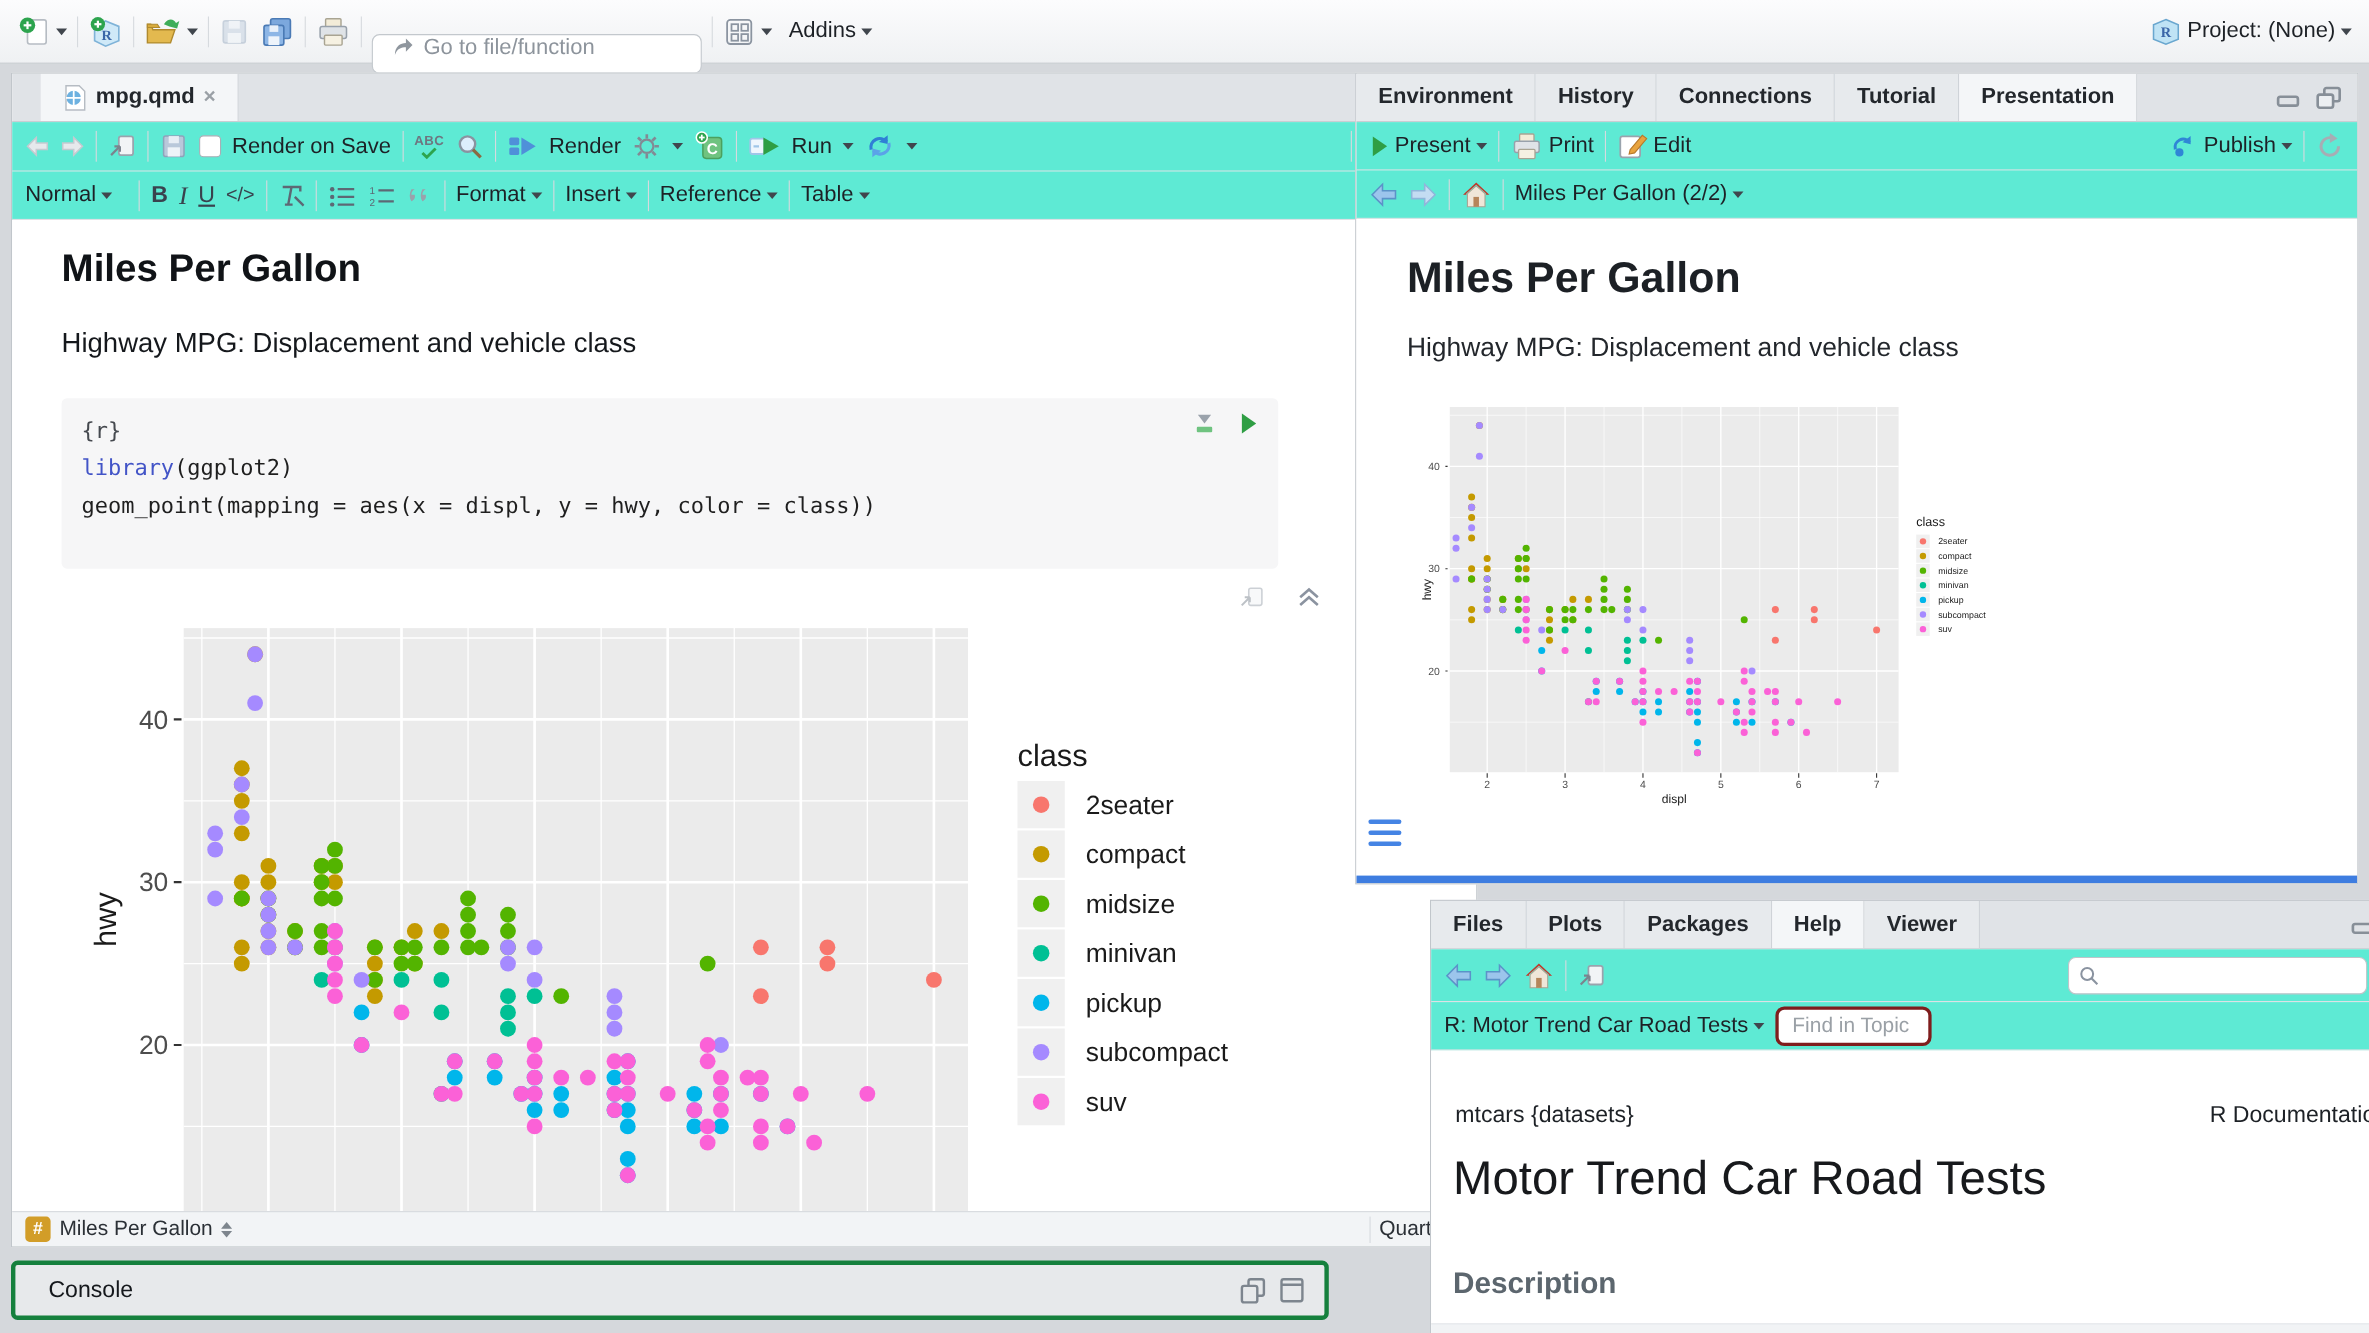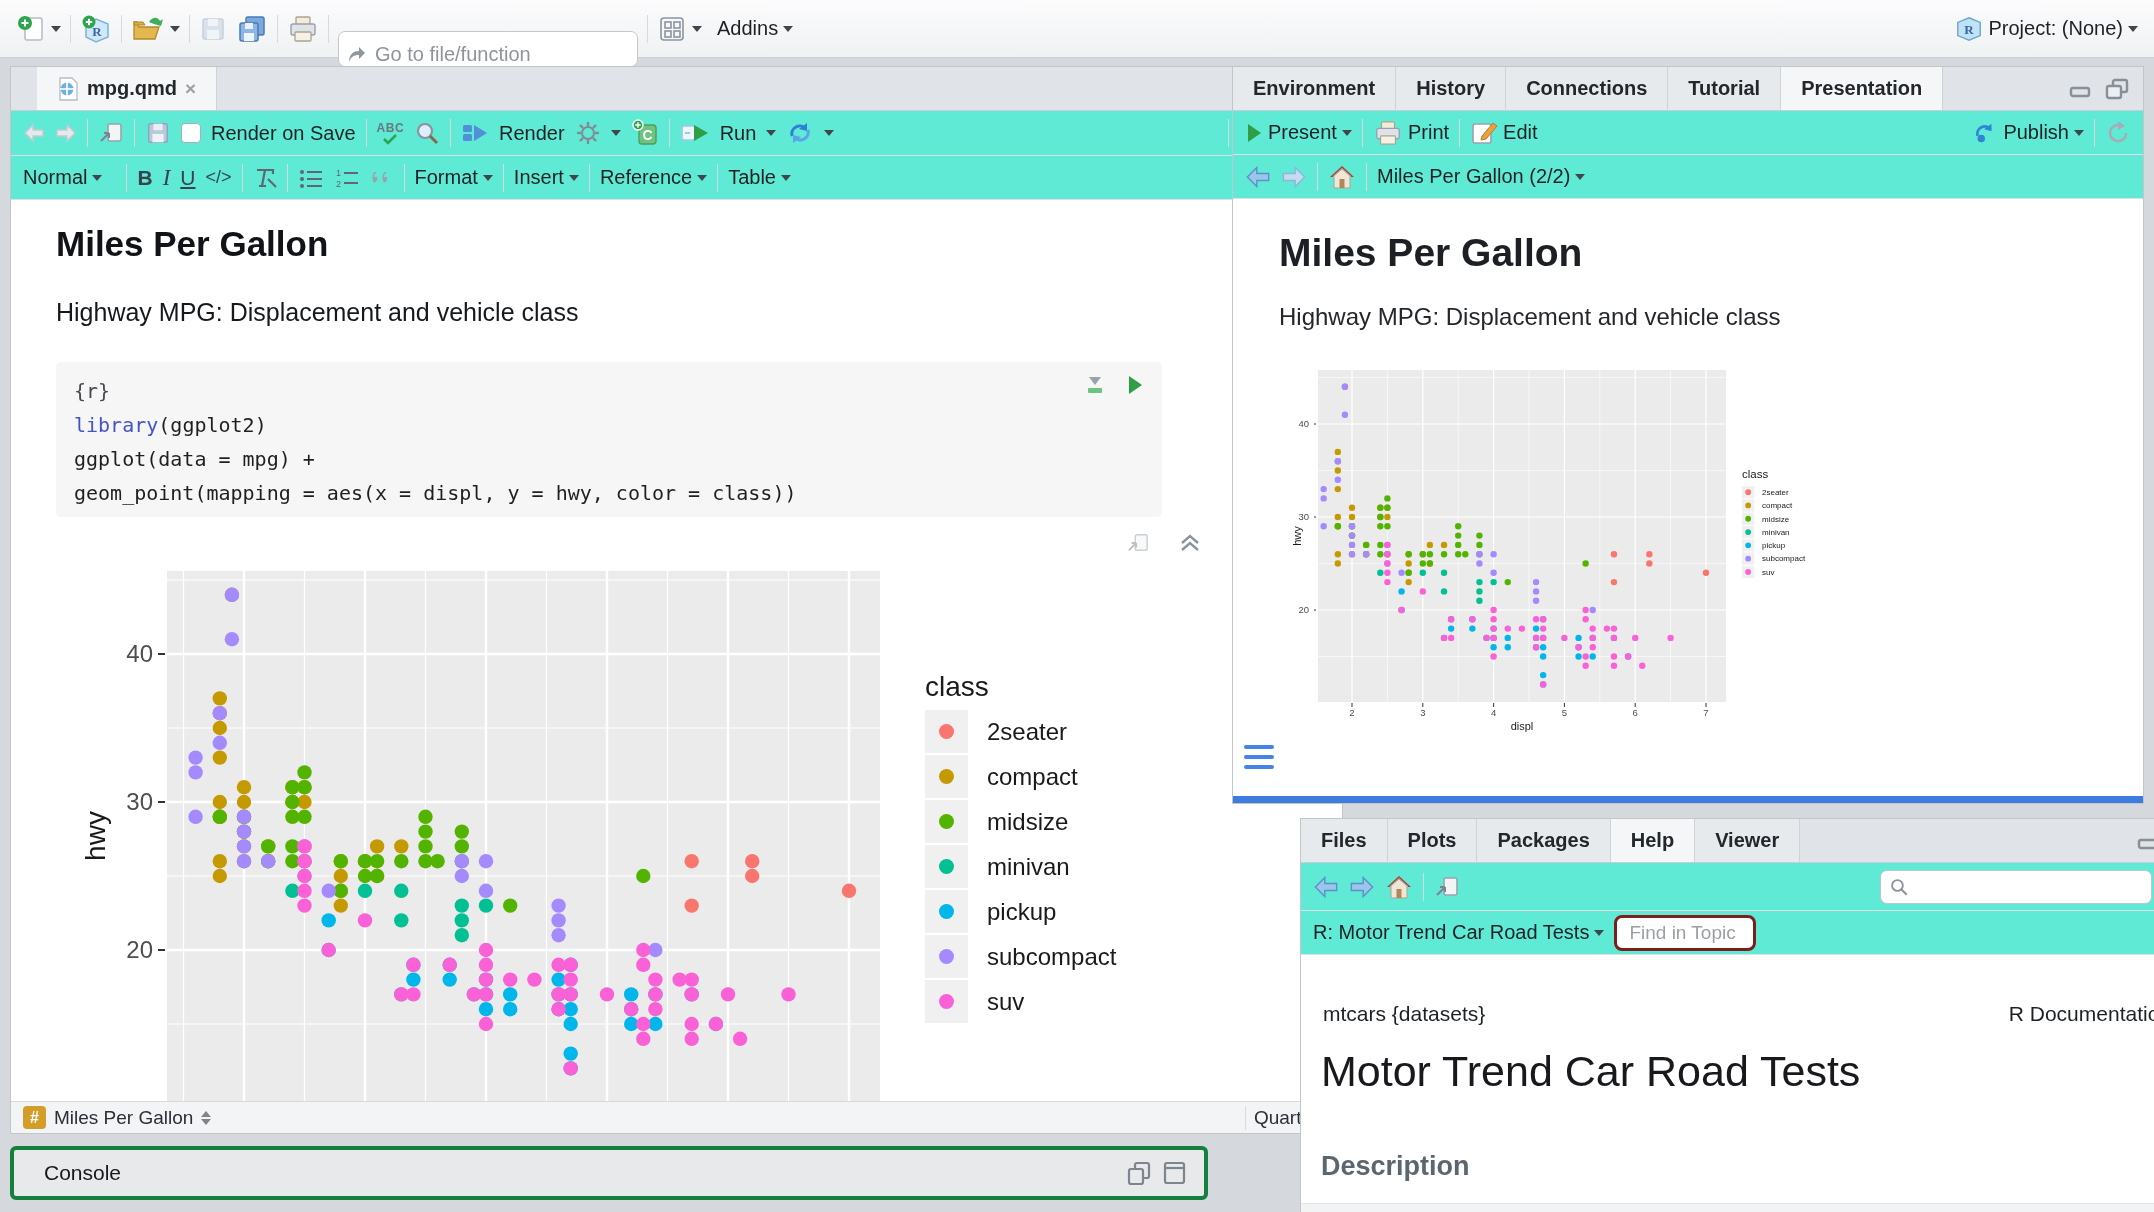--- a/index.html
+++ b/index.html
@@ -8,22 +8,22 @@
   font-family: "Liberation Sans", sans-serif; overflow: hidden; color: #20242a; }
 
 
 .main-toolbar { position: absolute; left: 0; top: 0; width: 2154px; height: 58px;
   background: linear-gradient(#fcfcfd, #eff1f3); border-bottom: 1px solid #cdd1d5;
   display: flex; align-items: center; padding: 0 16px; gap: 9px; }
 .vsep { width: 1px; height: 28px; background: #d6dade; flex: 0 0 auto; }
 .tbtn { display: flex; align-items: center; gap: 5px; flex: 0 0 auto; }
 .caret { width: 0; height: 0; border-left: 5px solid transparent; border-right: 5px solid transparent;
   border-top: 6px solid #40464d; flex: 0 0 auto; }
-.goto-box { display: flex; align-items: flex-end; gap: 8px; width: 300px; height: 36px;
-  background: #fff; border: 1px solid #c3c8cd; border-radius: 7px; padding: 0 6px; margin-top: 41px; }
+.goto-box { display: flex; align-items: flex-start; gap: 8px; width: 300px; height: 36px;
+  background: #fff; border: 1px solid #c3c8cd; border-radius: 7px; padding: 0 16px; margin-top: 41px; }
 .goto-box input { border: none; outline: none; font-size: 20px; width: 220px;
   font-family: "Liberation Sans", sans-serif; color: #333; background: transparent; }
 .goto-box input::placeholder { color: #8d949c; }
 .tool-label { font-size: 20px; color: #1d2126; }
 .spacer { flex: 1 1 auto; }
 
 
 .pane { position: absolute; background: #fff; border: 1px solid #c1c6cb; overflow: hidden; }
 .tabbar { display: flex; align-items: stretch; height: 44px; background: #e0e3e7;
   border-bottom: 1px solid #c9cdd2; }
@@ -346,21 +346,20 @@
     </div>
 
     <div class="doc-area">
       <div class="doc-h1">Miles Per Gallon</div>
       <div class="doc-sub">Highway MPG: Displacement and vehicle class</div>
 
       <div class="chunk">
         <div id="chunk-code">
             <div style="color: rgb(69, 73, 79);">{r}</div>
             <div><span style="color: rgb(66, 84, 199);">library</span><span style="color: rgb(31, 31, 31);">(ggplot2)</span></div>
-            <div><span style="color: rgb(31, 31, 31);">ggplot(data = mpg) +</span></div>
             <div><span style="color: rgb(31, 31, 31);">  geom_point(mapping = aes(x = displ, y = hwy, color = class))</span></div>
           </div>
         <div class="chunk-icons">
           <svg class="ic" width="22" height="22" viewBox="0 0 22 22">
             <path d="M5 3 L17 3 L11 11 Z" fill="#9aa2ab"></path>
             <rect x="4" y="14" width="14" height="5" rx="1" fill="#6fc380"></rect>
           </svg>
           <svg class="ic" width="18" height="22" viewBox="0 0 18 22">
             <path d="M3 2 L16 11 L3 20 Z" fill="#2f9e44"></path>
           </svg>

